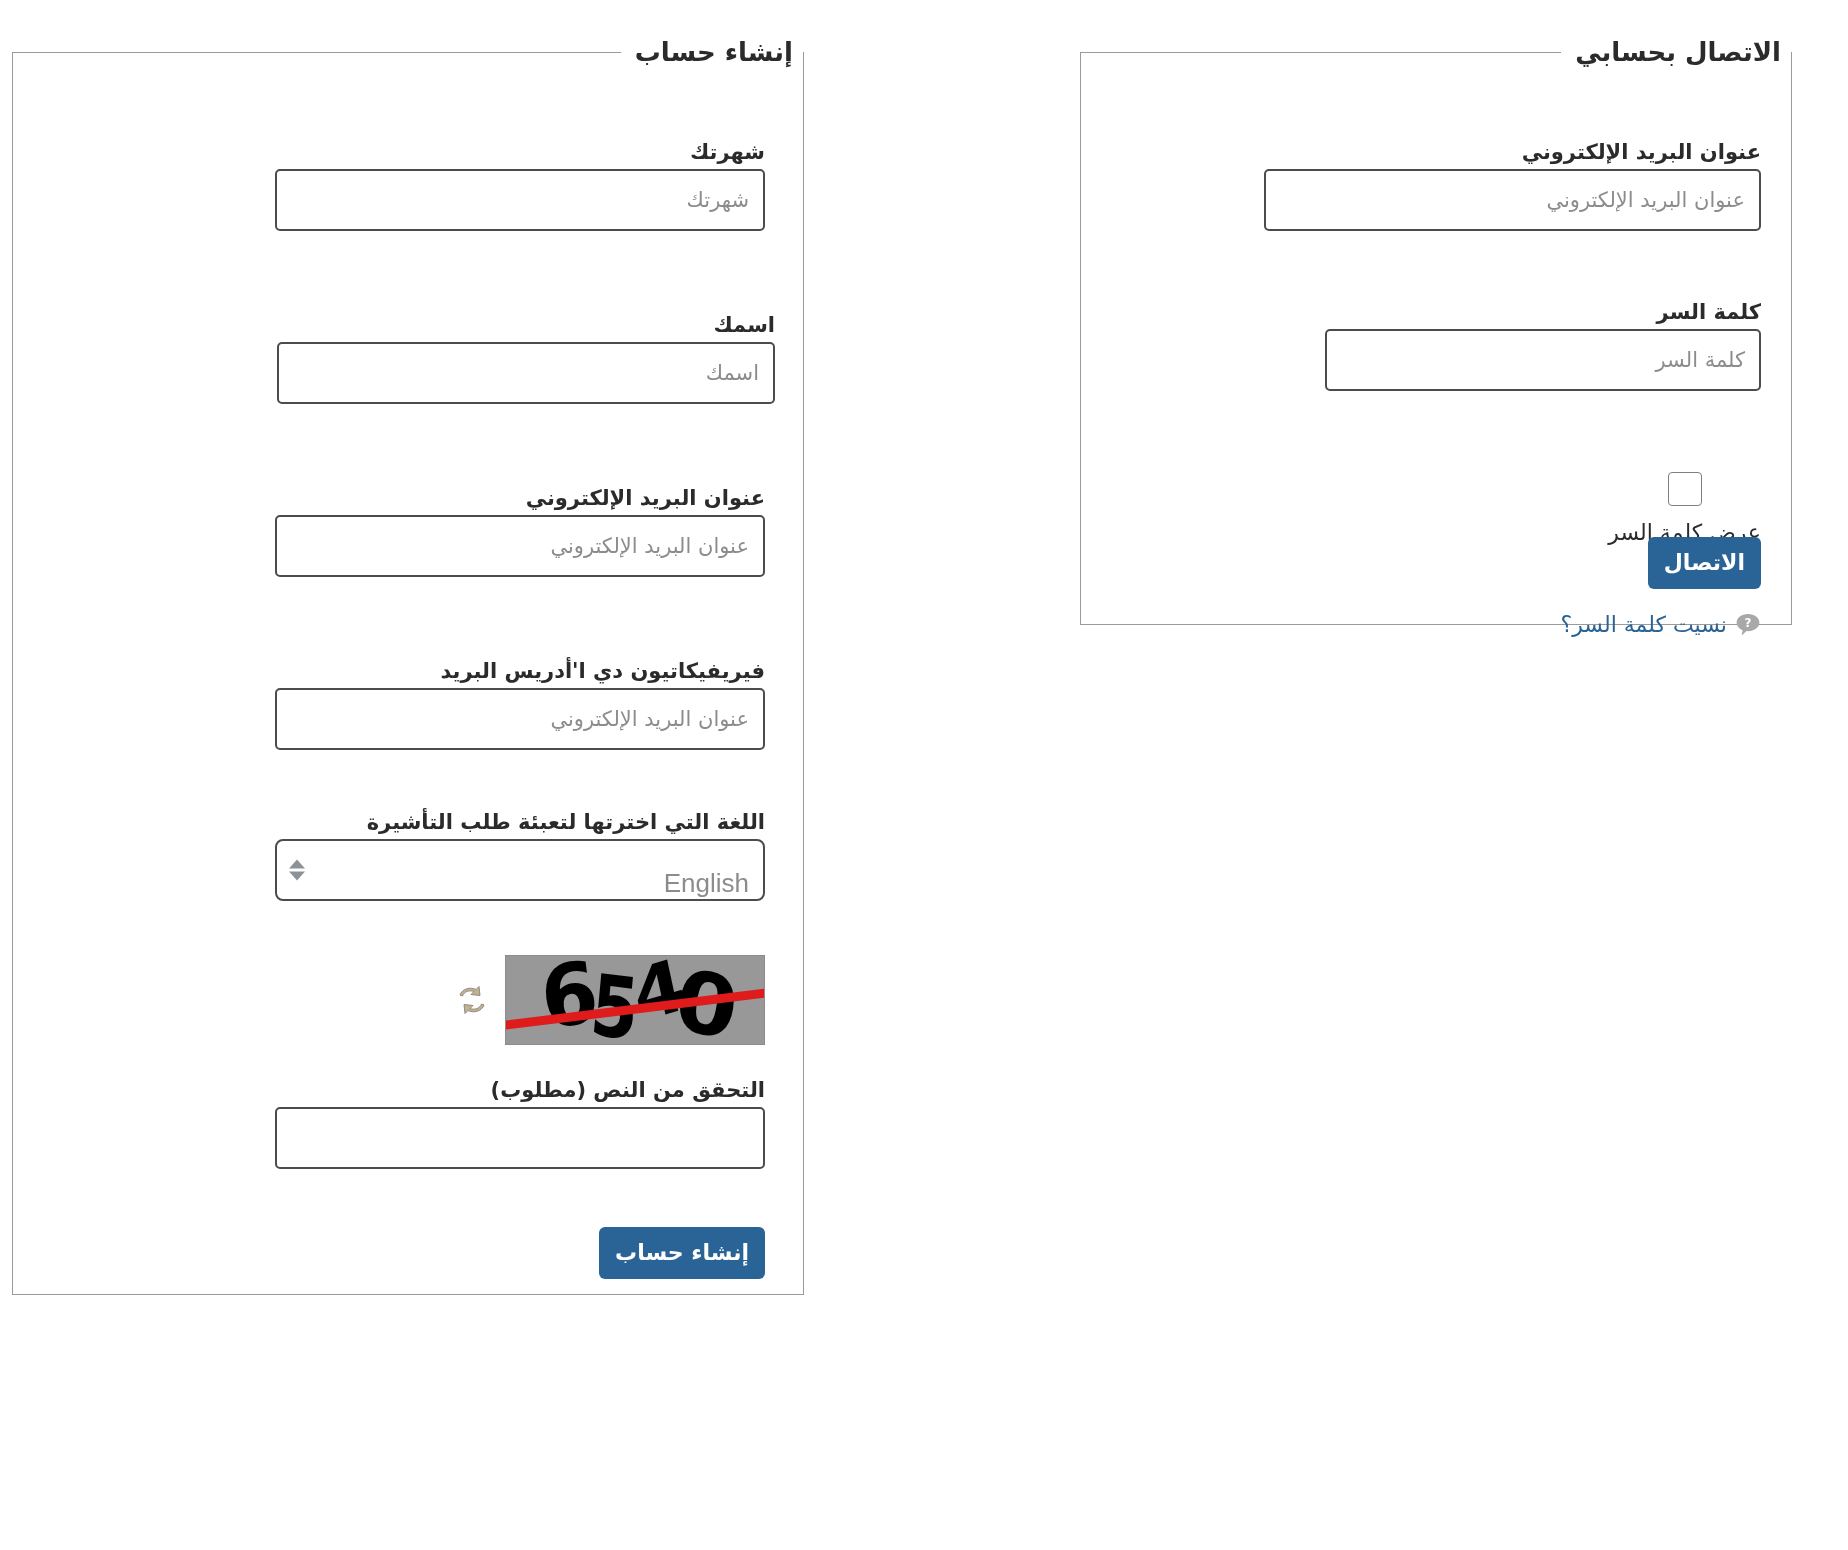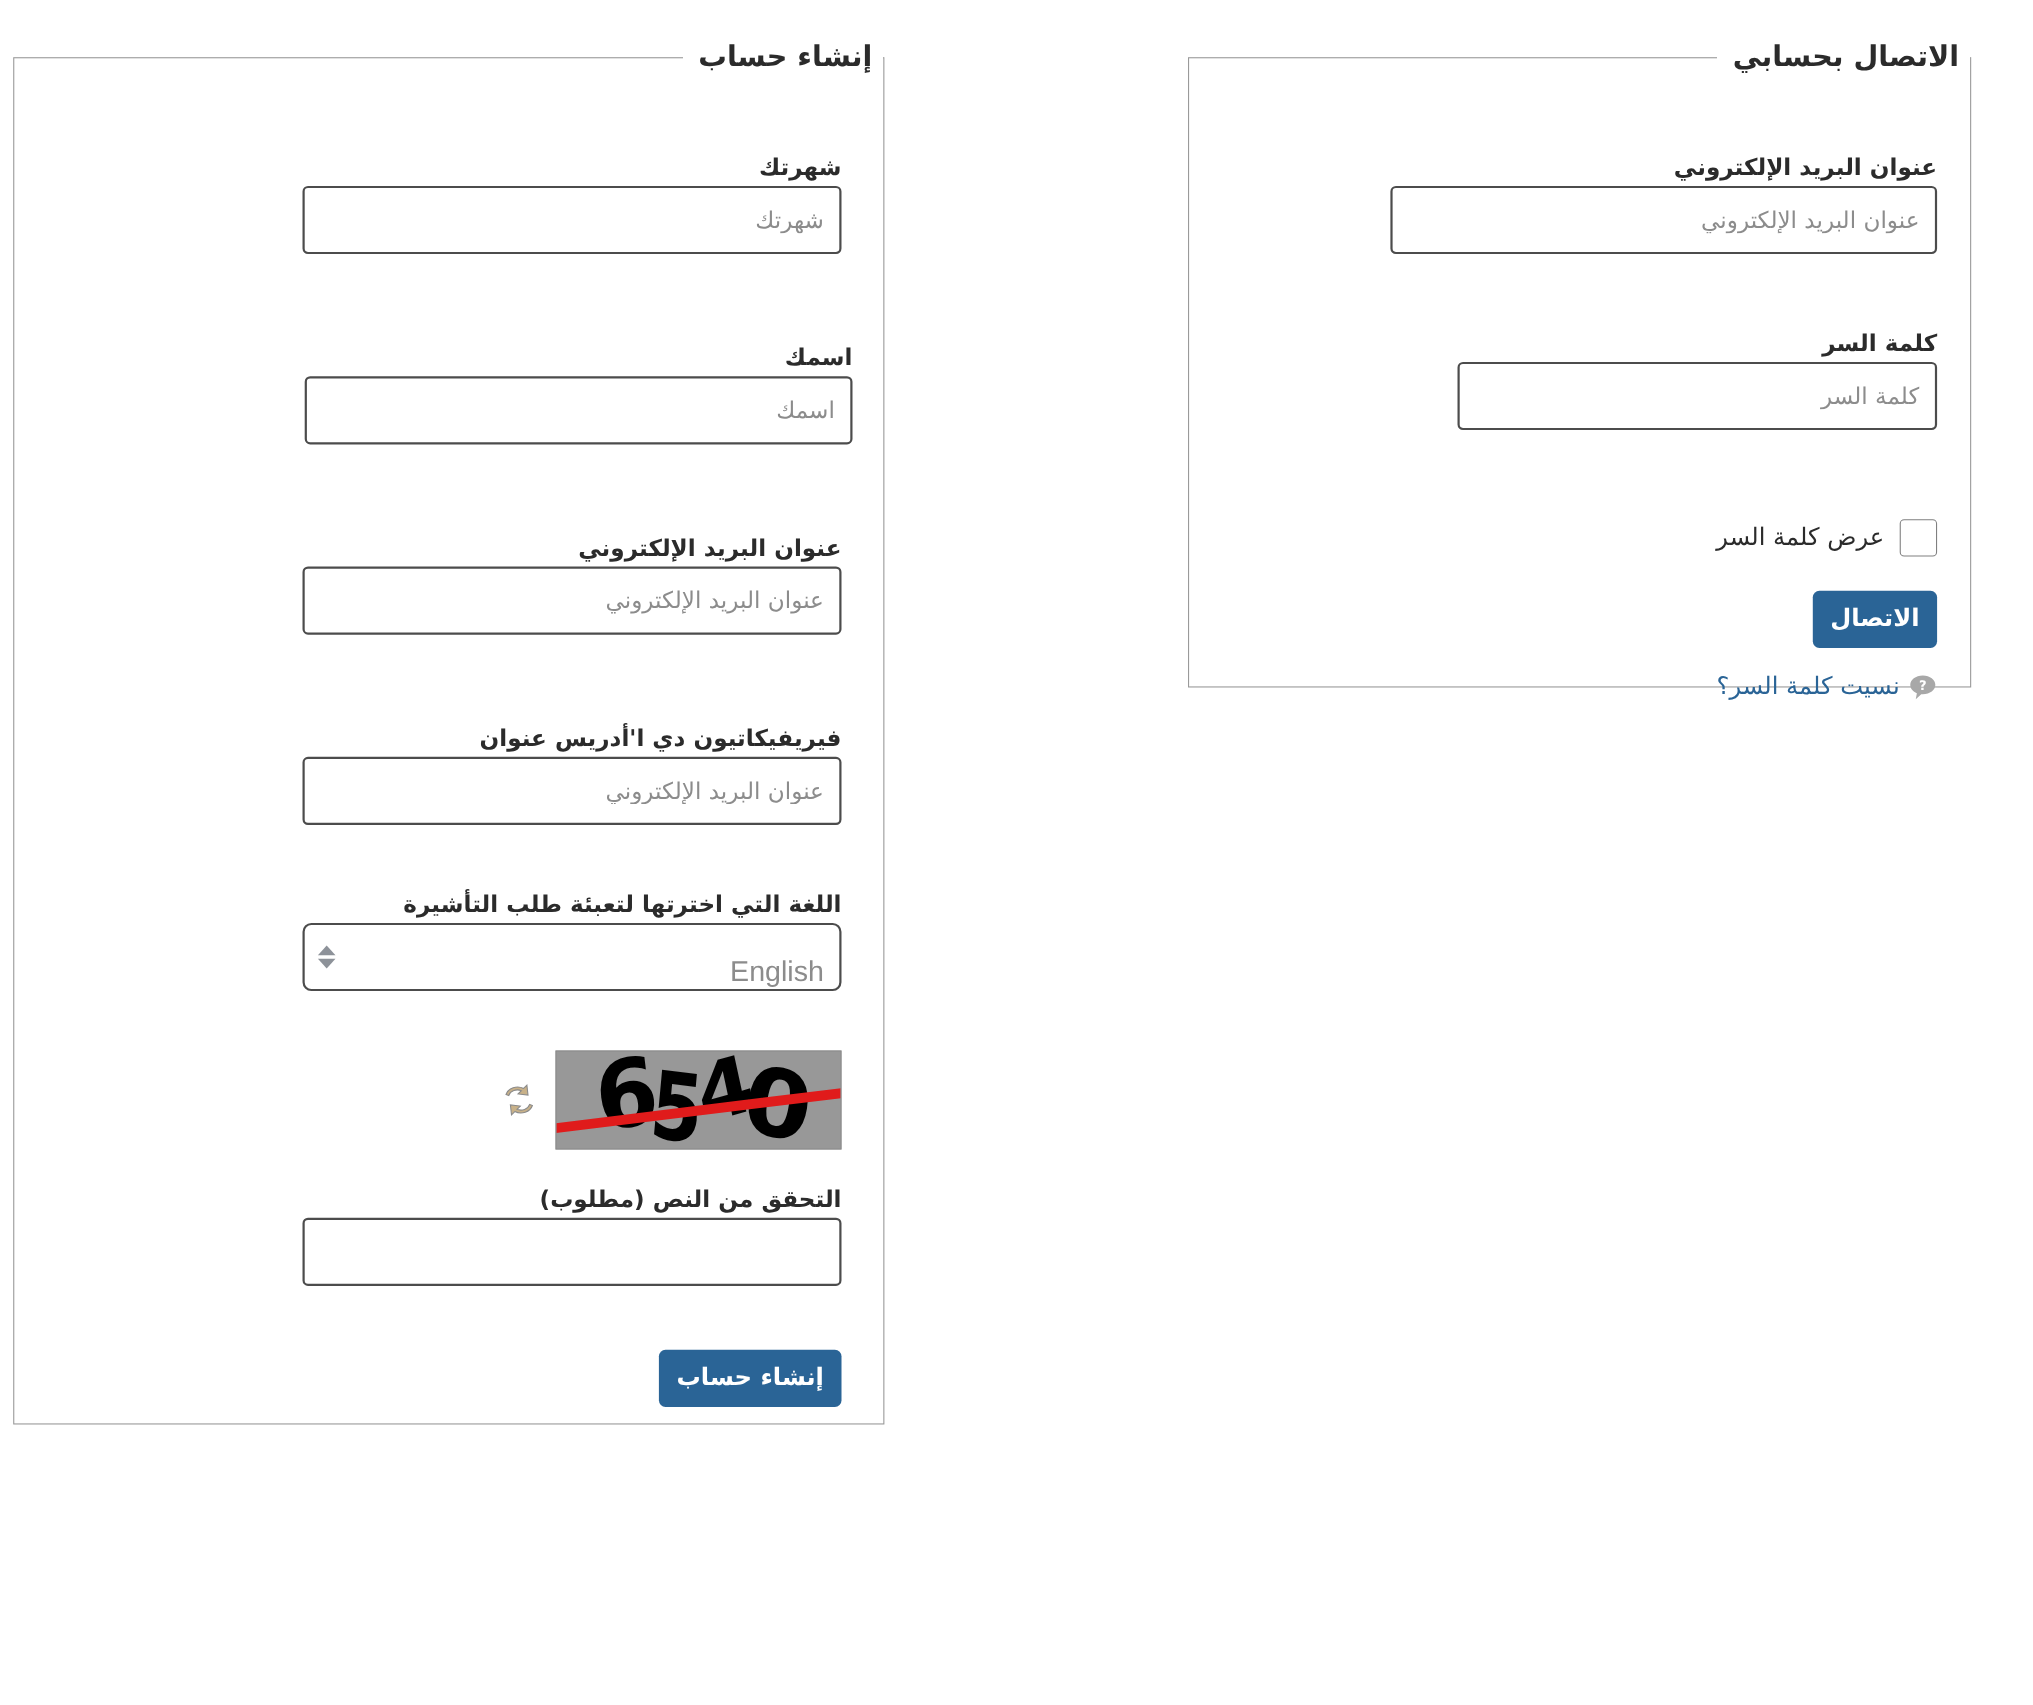--- a/index.html
+++ b/index.html
@@ -263,21 +263,21 @@
       <div class="field" style="right:30px; top:72px; width:497px;">
         <div class="field-label">عنوان البريد الإلكتروني</div>
         <input class="text-input" type="text" placeholder="عنوان البريد الإلكتروني" style="">
       </div>
 
       <div class="field" style="right:30px; top:232px; width:436px;">
         <div class="field-label">كلمة السر</div>
         <input class="text-input" type="password" placeholder="كلمة السر" style="">
       </div>
 
-      <div class="check-row" style="right:30px; top:405px;">
+      <div class="check-row" style="right:30px; top:405px;flex-direction:column;">
         <div class="checkbox"></div>
         <span class="check-label">عرض كلمة السر</span>
       </div>
 
       <button class="btn-primary" style="right:30px; top:470px;">الاتصال</button>
 
       <div class="link-row" style="right:30px; top:545px;">
         <svg class="help-icon" viewBox="0 0 26 26">
           <path d="M13 2 C6.4 2 1.6 5.9 1.6 10.6 C1.6 14 4 16.9 7.6 18.3 L6.6 23.6 L11.6 19.1 C12 19.15 12.5 19.2 13 19.2 C19.6 19.2 24.4 15.3 24.4 10.6 C24.4 5.9 19.6 2 13 2 Z" fill="#a8a8a8"></path>
           <text x="13" y="15" text-anchor="middle" font-family="DejaVu Sans, sans-serif" font-size="12" font-weight="bold" fill="#ffffff">?</text>
@@ -301,21 +301,21 @@
         <div class="field-label">اسمك</div>
         <input class="text-input" type="text" placeholder="اسمك" style="">
       </div>
 
       <div class="field" style="right:38px; top:418px; width:490px;">
         <div class="field-label">عنوان البريد الإلكتروني</div>
         <input class="text-input" type="text" placeholder="عنوان البريد الإلكتروني" style="">
       </div>
 
       <div class="field" style="right:38px; top:591px; width:490px;">
-        <div class="field-label">فيريفيكاتيون دي ا'أدريس عنوان</div>
+        <div class="field-label">فيريفيكاتيون دي ا'أدريس البريد</div>
         <input class="text-input" type="text" placeholder="عنوان البريد الإلكتروني" style="">
       </div>
 
       <div class="field" style="right:38px; top:742px; width:490px;">
         <div class="field-label">اللغة التي اخترتها لتعبئة طلب التأشيرة</div>
         <div class="select-wrap">
           <div class="select-box">
             <span class="select-value">English</span>
           </div>
           <span class="select-arrows">

